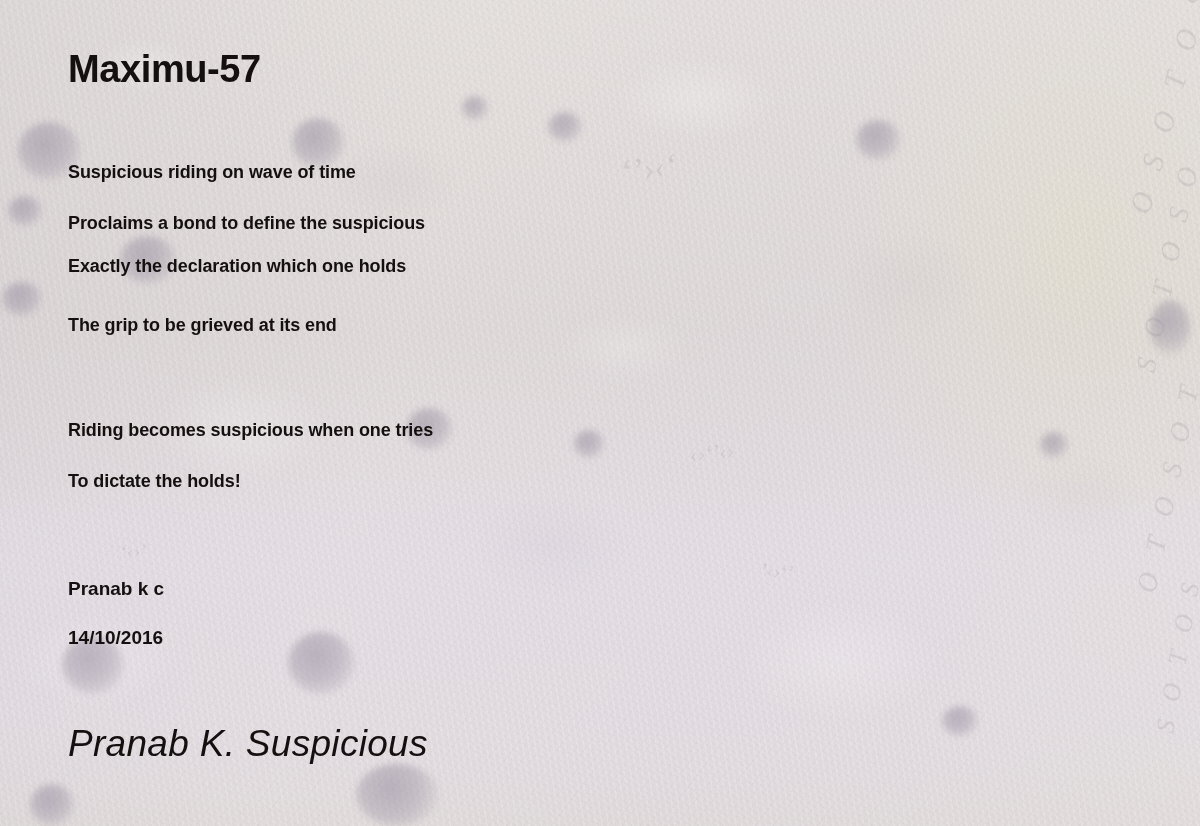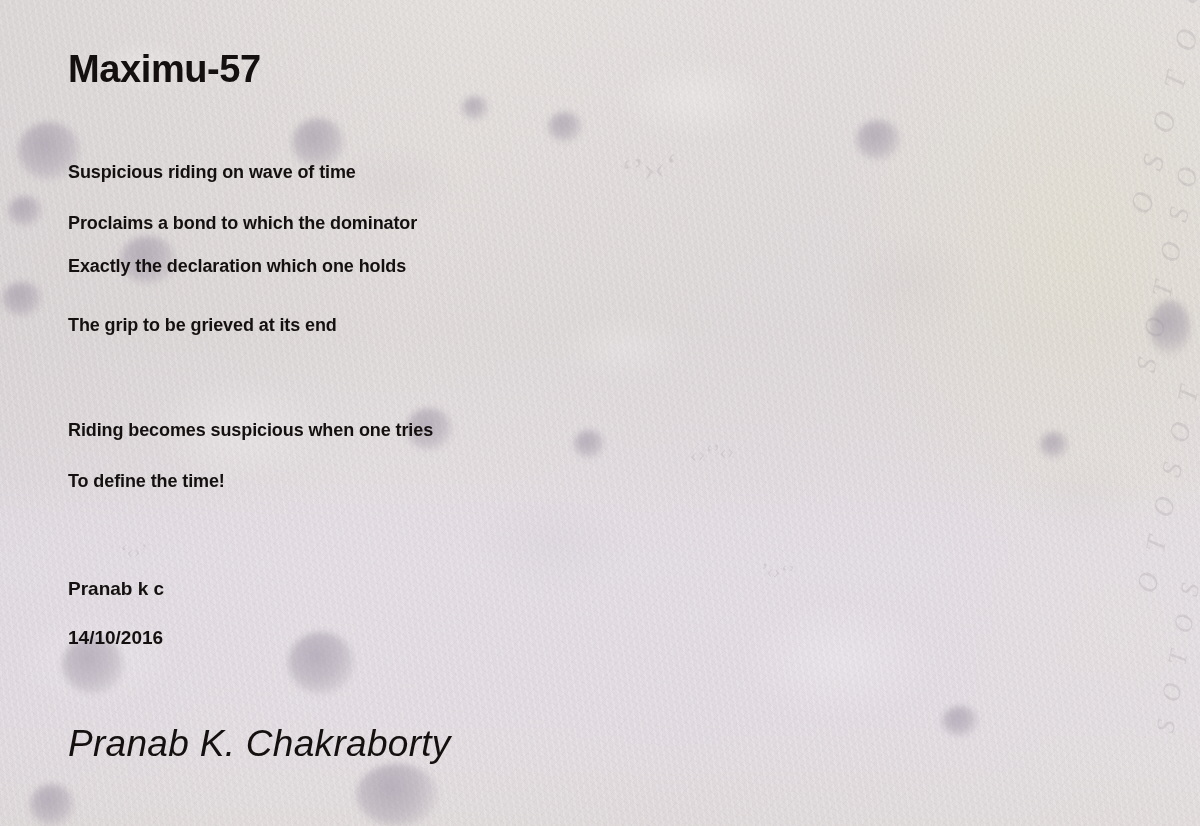--- a/index.html
+++ b/index.html
@@ -178,26 +178,26 @@
       <div class="blot" style="left: 1040px; top: 432px; width: 28px; height: 26px;"></div>
       <div class="blot" style="left: 942px; top: 706px; width: 36px; height: 30px;"></div>
       <div class="blot" style="left: 1150px; top: 300px; width: 40px; height: 56px;"></div>
     </div>
 
   <div id="text-layer">
 
     <div id="poem-title">Maximu-57</div>
 
     <div class="poem-line" style="top:162px">Suspicious riding on wave of time</div>
-    <div class="poem-line" style="top:213px">Proclaims a bond to which the dominator</div>
+    <div class="poem-line" style="top:213px">Proclaims a bond to define the suspicious</div>
     <div class="poem-line" style="top:256px">Exactly the declaration which one holds</div>
     <div class="poem-line" style="top:420px">Riding becomes suspicious when one tries</div>
 
     <div class="poem-line" style="top:315px">The grip to be grieved at its end</div>
-    <div class="poem-line" style="top:471px">To define the time!</div>
+    <div class="poem-line" style="top:471px">To dictate the holds!</div>
 
     <div class="sig-line" style="top:578px">Pranab k c</div>
     <div class="sig-line" style="top:627px">14/10/2016</div>
 
-    <div id="author-signature">Pranab K. Chakraborty</div>
+    <div id="author-signature">Pranab K. Suspicious</div>
 
   </div>
 </div>
 
 </body></html>

